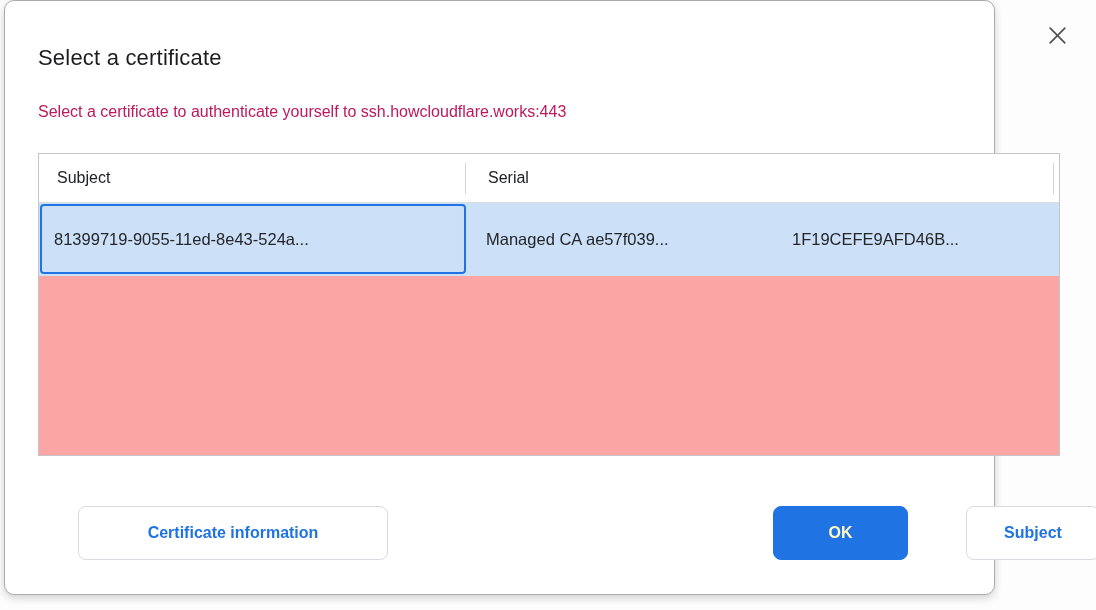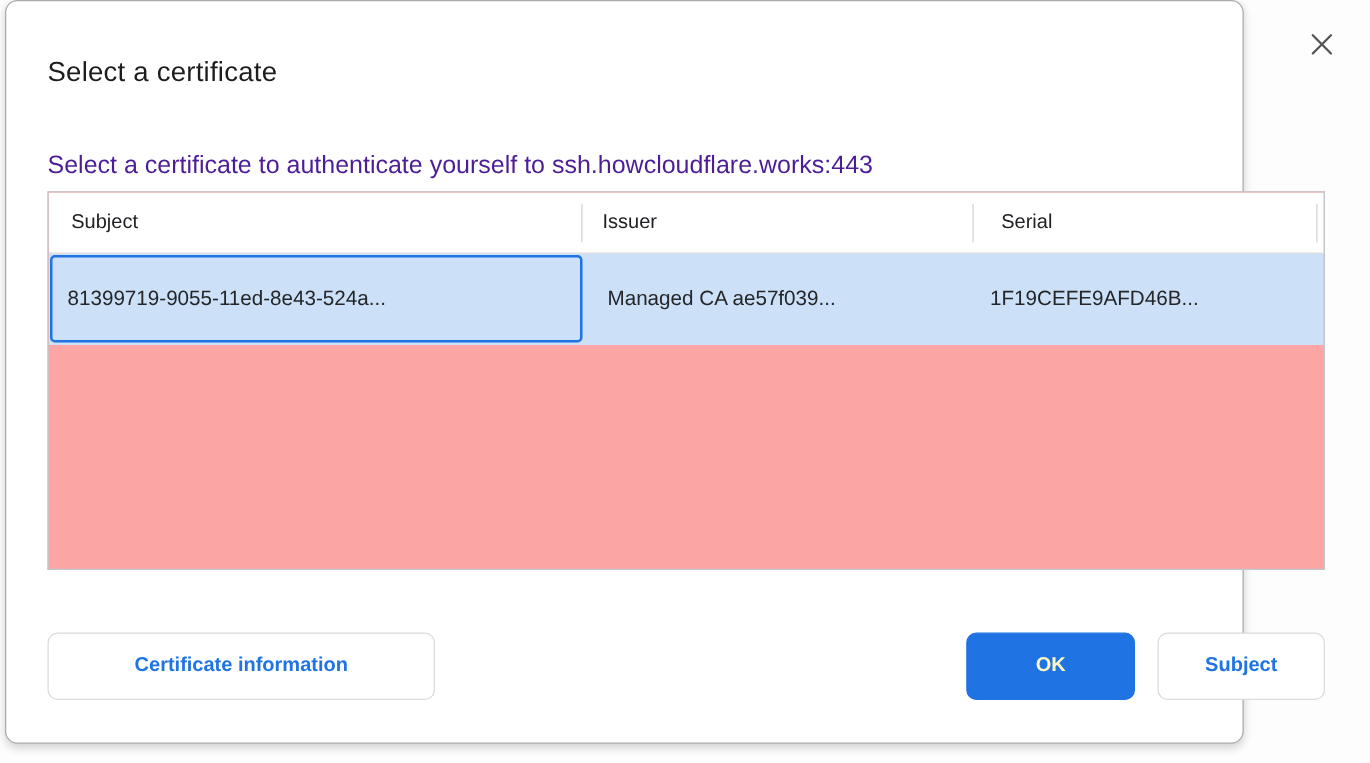--- a/index.html
+++ b/index.html
@@ -26,22 +26,22 @@
     display: flex; align-items: center; justify-content: center;
     cursor: pointer; background: transparent; border: none;
   }
   .close-btn svg { display: block; }
 
   .title {
     position: absolute; left: 33px; top: 44px;
     font-size: 22px; color: #1d1d1f; letter-spacing: 0.2px;
   }
   .subtitle {
-    position: absolute; left: 33px; top: 120px;
-    font-size: 20px; color: #4c1d95;
+    position: absolute; left: 33px; top: 102px;
+    font-size: 16px; color: #be185d;
   }
 
   .cert-table {
     position: absolute; left: 33px; top: 152px;
     width: 1022px; height: 303px;
     border: 1px solid #c3c6ca;
     background: #fca5a5;
     overflow: hidden;
   }
   .thead {
@@ -88,20 +88,21 @@
     position: absolute; top: 505px; height: 54px;
     display: flex; align-items: center; justify-content: center;
     font-family: "Liberation Sans", "DejaVu Sans", sans-serif;
     font-size: 16px; font-weight: 700;
     border-radius: 8px; cursor: pointer;
   }
   .btn-outline {
     background: #ffffff;
     border: 1px solid var(--button-border, #d8dbdf);
     color: var(--accent-blue, #1a73e8);
+    margin-left: 40px;
   }
   .btn-cert-info { left: 33px; width: 310px; }
   .btn-ok {
     left: 768px; width: 135px;
     background: var(--accent-blue, #1f73e3);
     border: 1px solid var(--accent-blue, #1f73e3);
     color: #fef9c3;
   }
   .btn-cancel { left: 921px; width: 134px; }
 </style>
@@ -120,24 +121,20 @@
     </button>
 
     <div class="title">Select a certificate</div>
     <div class="subtitle">Select a certificate to authenticate yourself to ssh.howcloudflare.works:443</div>
 
     <div class="cert-table">
       <div class="thead">
         <div class="th th-subject">
           <span>Subject</span>
         </div>
-        <div class="th th-issuer">
-          <span class="col-sep"></span>
-          <span>Issuer</span>
-        </div>
         <div class="th th-serial">
           <span class="col-sep"></span>
           <span>Serial</span>
         </div>
         <div class="th th-gutter">
           <span class="col-sep"></span>
         </div>
       </div>
       <div class="tbody">
         <div class="row selected">

